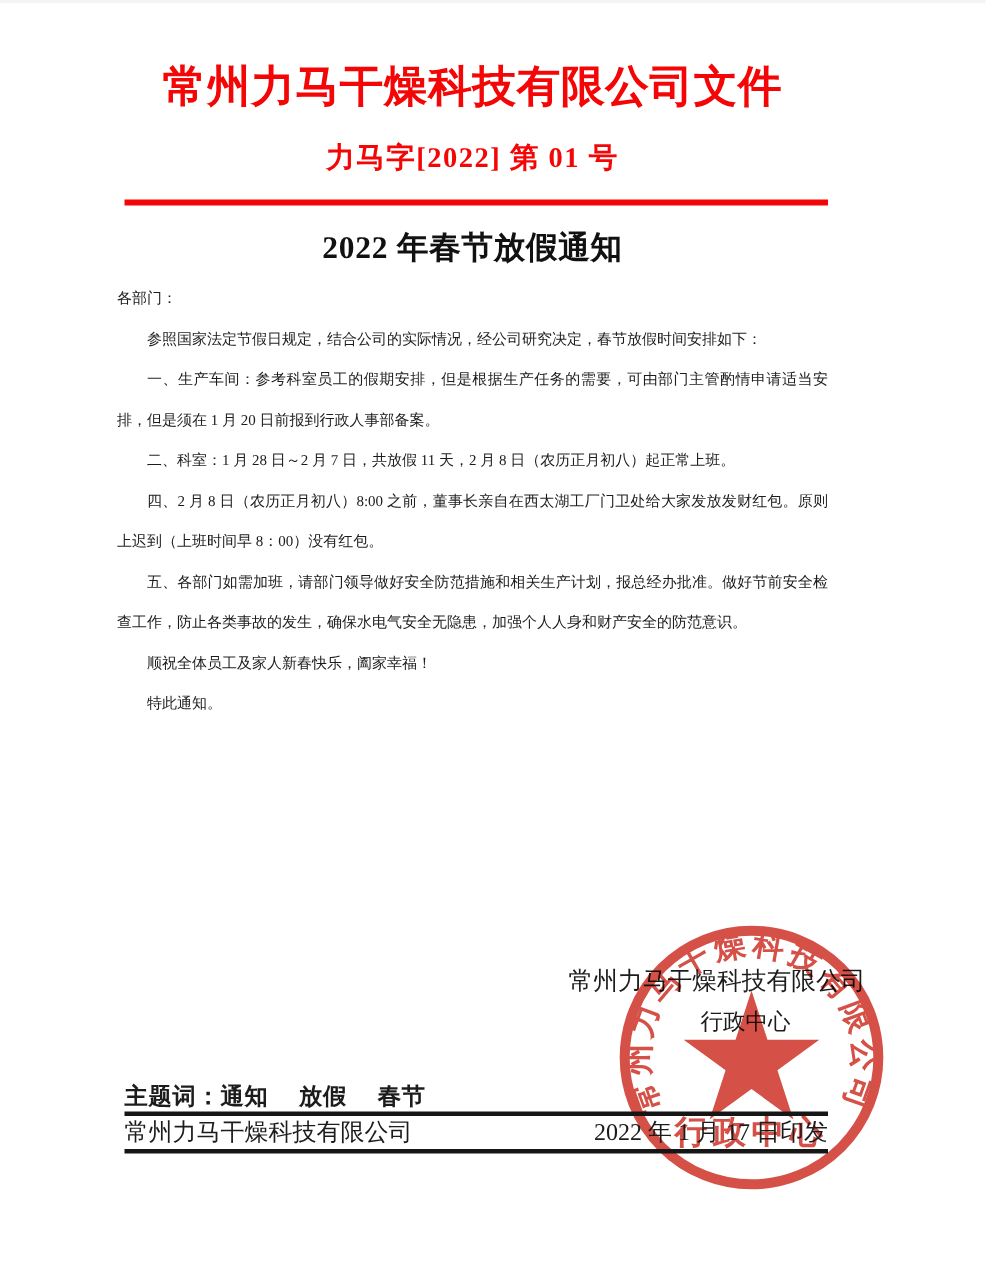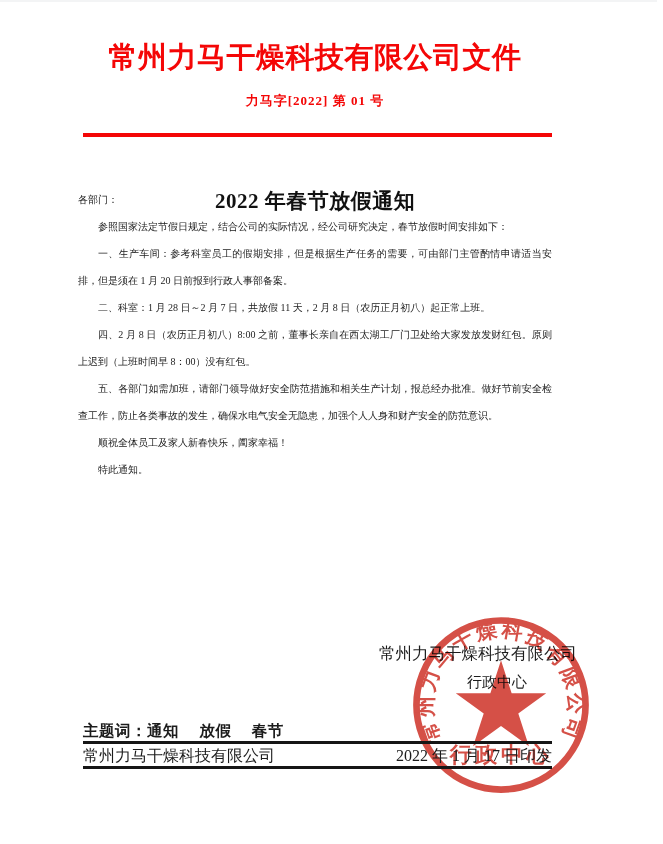--- a/index.html
+++ b/index.html
@@ -8,26 +8,26 @@
     font-family:"Liberation Serif","DejaVu Serif",serif;color:#1c1c1c;
   }
   .top-edge{position:absolute;top:0;left:0;width:663px;height:2px;background:#f3f4f5;}
   .org-title{
     position:absolute;top:38px;left:75px;width:480px;text-align:center;
     color:var(--accent-red,#f40606);font-family:"Liberation Sans","DejaVu Sans",sans-serif;
     font-weight:bold;font-size:29px;white-space:nowrap;letter-spacing:0.5px;
   }
   .doc-number{
     position:absolute;top:92px;left:75px;width:480px;text-align:center;
-    color:var(--accent-red,#f40606);font-weight:bold;font-size:13px;letter-spacing:1px;
+    color:var(--accent-red,#f40606);font-weight:bold;font-size:19px;letter-spacing:1px;
   }
   .red-rule{position:absolute;top:133px;left:83px;width:469px;height:4px;background:var(--accent-red,#f40606);}
   .notice-title{
     position:absolute;top:151px;left:75px;width:480px;text-align:center;
-    font-weight:bold;font-size:21px;color:#111;letter-spacing:0.5px;margin-top:36px;
+    font-weight:bold;font-size:21px;color:#111;letter-spacing:0.5px;
   }
   .body-text{
     position:absolute;top:186px;left:78px;width:474px;
     font-size:10px;line-height:27px;text-align:justify;
   }
   .body-text p{margin:0;}
   .salutation{text-indent:0;}
   .para{text-indent:2em;}
   .sig{
     position:absolute;top:640px;right:80px;width:205px;

